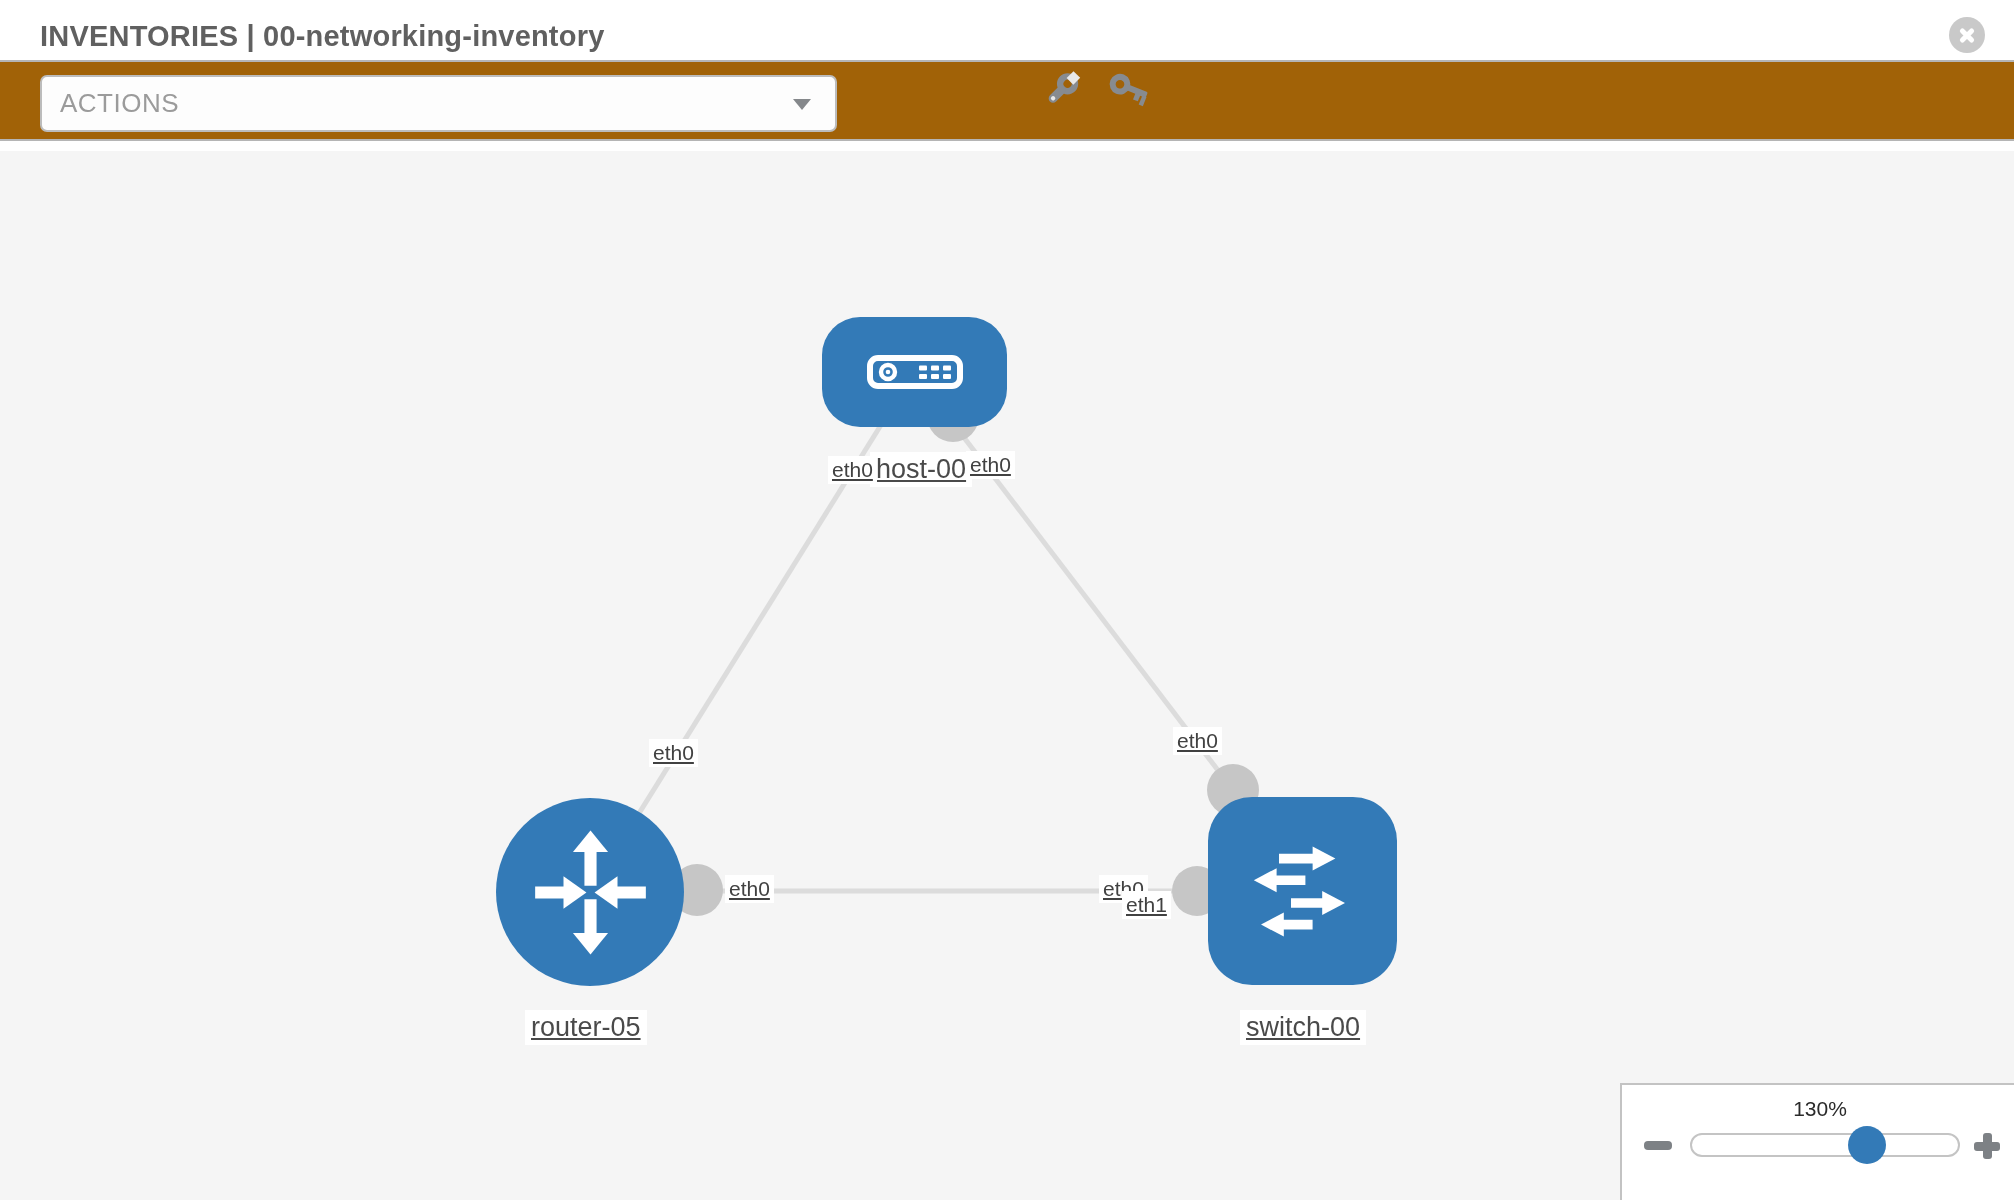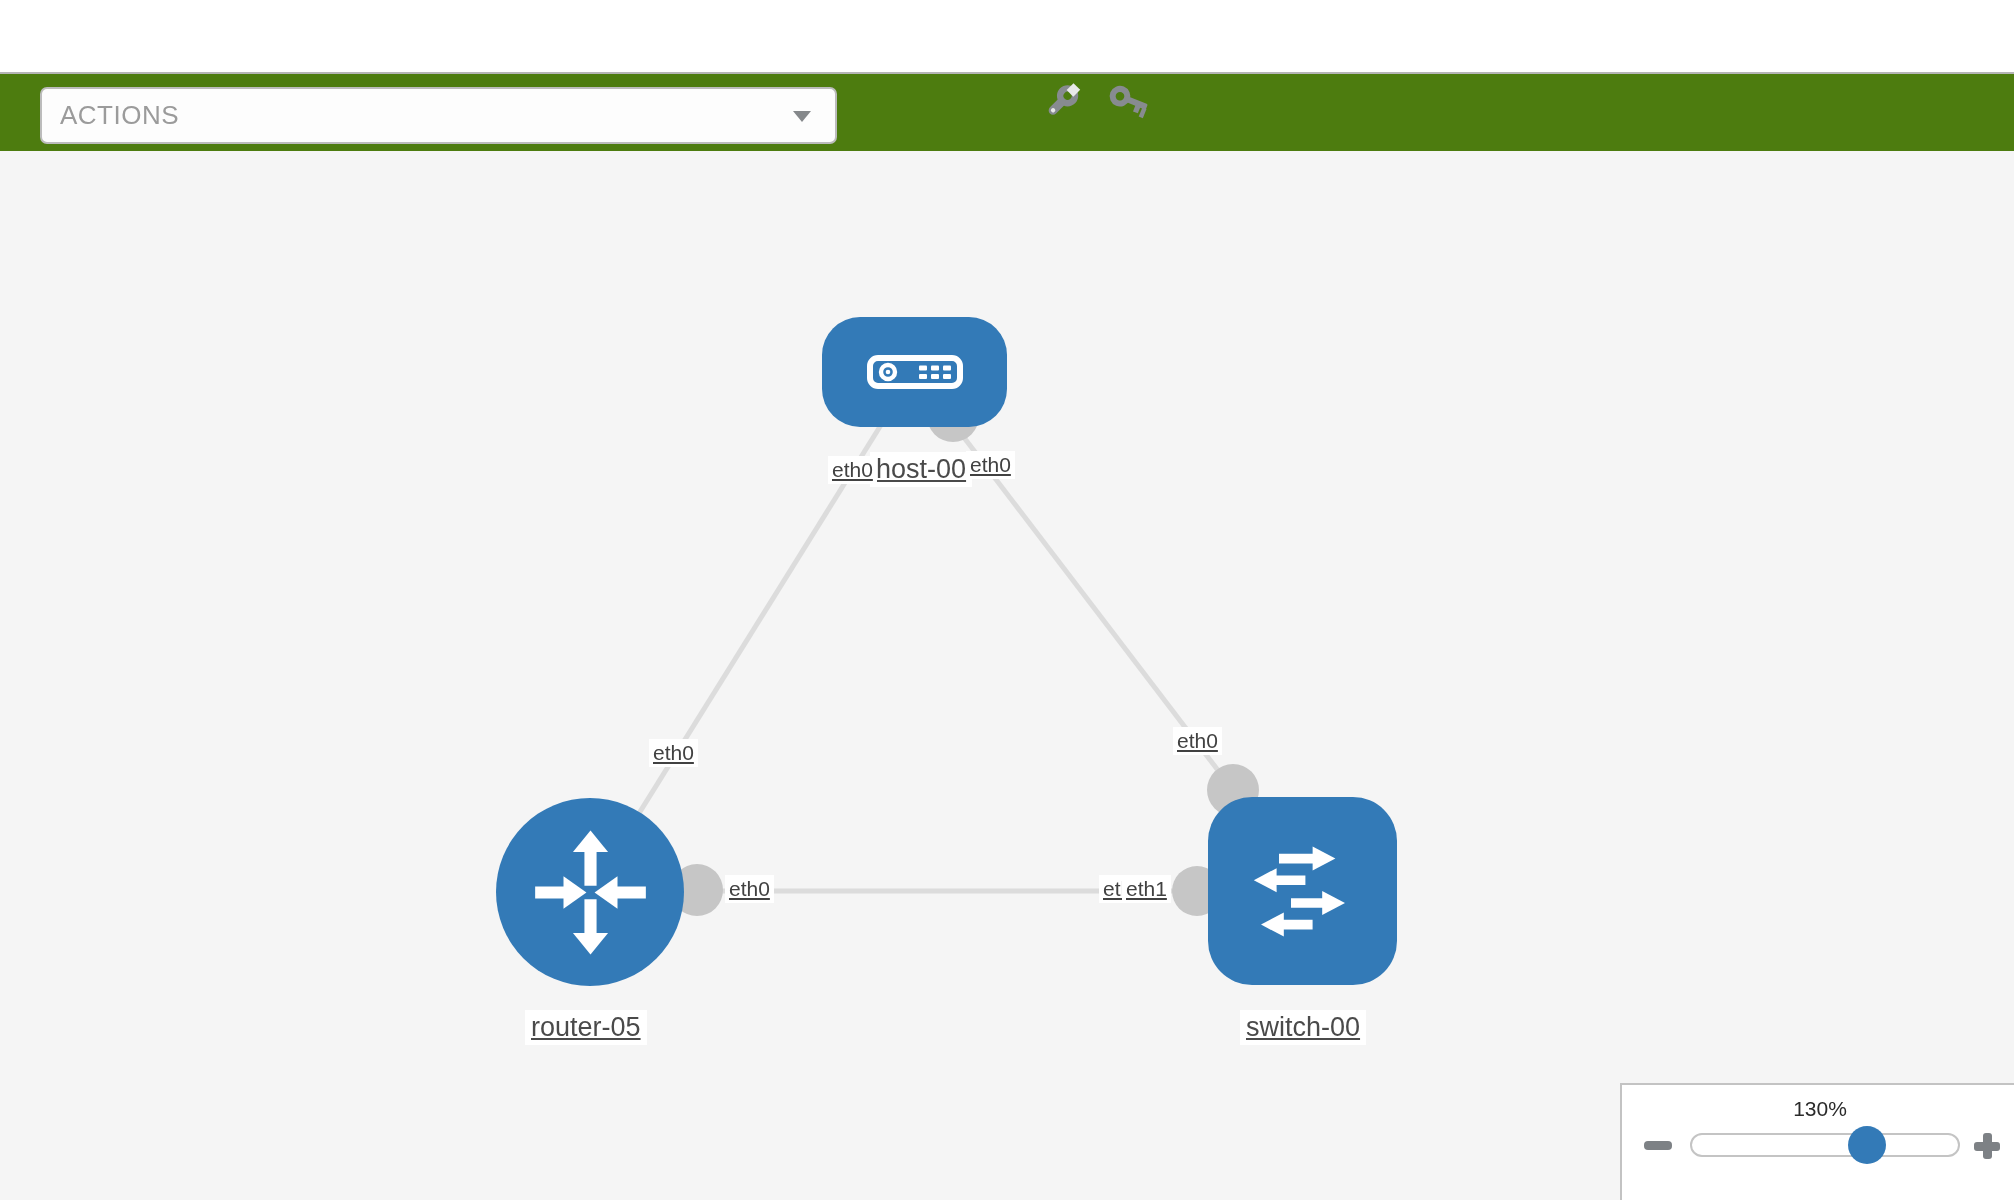--- a/index.html
+++ b/index.html
@@ -11,21 +11,21 @@
   .title{position:absolute;left:40px;top:0;height:72px;line-height:72px;
          font-size:29px;font-weight:bold;color:#606060;letter-spacing:.2px;}
   .close-btn{position:absolute;left:1949px;top:17px;width:36px;height:36px;border-radius:50%;
              background:#c9c9c9;cursor:pointer;}
   .close-btn::before,.close-btn::after{content:"";position:absolute;left:9px;top:15.5px;width:18px;height:5px;
              background:#fff;border-radius:2.5px;}
   .close-btn::before{transform:rotate(45deg);}
   .close-btn::after{transform:rotate(-45deg);}
 
   
-  .toolbar{position:absolute;left:0;top:72px;width:2014px;height:77px;background:#4d7c0f;
+  .toolbar{position:absolute;left:0;top:60px;width:2014px;height:77px;background:#a16207;
            border-top:2px solid #b5b5b5;border-bottom:2px solid #b5b5b5;}
   .select{position:absolute;top:13px;height:57px;background:#fdfdfd;border:2px solid #bcbcbc;
           border-radius:7px;box-sizing:border-box;cursor:pointer;}
   .select .sel-text{position:absolute;left:18px;top:0;height:53px;line-height:53px;
           font-size:26px;color:#9b9b9b;letter-spacing:.5px;}
   .caret{position:absolute;right:24px;top:22px;width:0;height:0;
          border-left:9px solid transparent;border-right:9px solid transparent;
          border-top:11px solid #85888b;}
   .actions-select{left:40px;width:797px;}
   .search-select{left:1182px;width:796px;}
@@ -48,21 +48,21 @@
 
   .lbl-host{left:870px;top:289px;}
   .lbl-router{left:525px;top:847px;}
   .lbl-switch{left:1240px;top:847px;}
   .if-hr-host{left:828px;top:305px;}
   .if-hs-host{left:966px;top:300px;}
   .if-hr-router{left:649px;top:588px;}
   .if-hs-switch{left:1173px;top:576px;}
   .if-rs-router{left:725px;top:724px;}
   .if-rs-switch-back{left:1099px;top:724px;z-index:5;}
-  .if-rs-switch-front{left:1122px;top:724px;z-index:6;}
+  .if-rs-switch-front{left:1122px;top:740px;z-index:6;}
 
   
   .zoom-panel{position:absolute;left:1620px;top:932px;width:400px;height:150px;z-index:8;
               background:#fff;border:2px solid #c3c3c3;box-sizing:border-box;}
   .zoom-level{position:absolute;left:0;top:12px;width:100%;text-align:center;
               font-size:21px;color:#2b2b2b;}
   .zoom-minus{position:absolute;left:22px;top:56px;width:28px;height:9px;background:#7d8185;
               border-radius:4px;cursor:pointer;}
   .zoom-track{position:absolute;left:68px;top:48px;width:270px;height:24px;background:#fff;
               border:2px solid #c4c4c4;border-radius:14px;box-sizing:border-box;cursor:pointer;}
@@ -70,20 +70,24 @@
              background:#337ab7;cursor:pointer;}
   .zoom-plus{position:absolute;left:352px;top:48px;width:26px;height:26px;cursor:pointer;}
   .zoom-plus::before{content:"";position:absolute;left:0;top:9px;width:26px;height:9px;background:#7d8185;border-radius:3px;}
   .zoom-plus::after{content:"";position:absolute;left:8.5px;top:0;width:9px;height:26px;background:#7d8185;border-radius:3px;}
 </style>
 </head>
 <body>
 
 <div class="app">
 
+  <div class="header">
+    <div class="title">INVENTORIES | 00-networking-inventory</div>
+    <div class="close-btn"></div>
+  </div>
 
   <div class="toolbar">
     <div class="select actions-select">
       <span class="sel-text">ACTIONS</span>
       <span class="caret"></span>
     </div>
 
     <div class="tool-icon wrench">
       <svg width="42" height="42" viewBox="0 0 32 32">
         <g transform="rotate(45 16 14)" fill="none">

